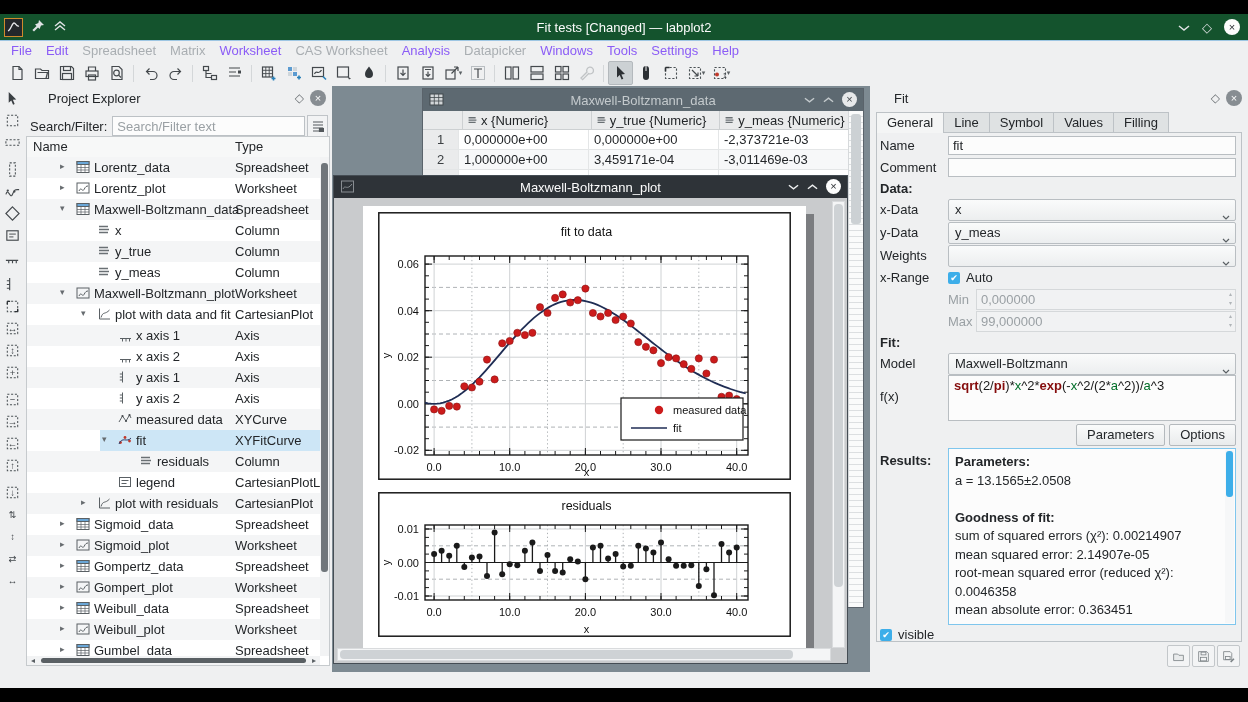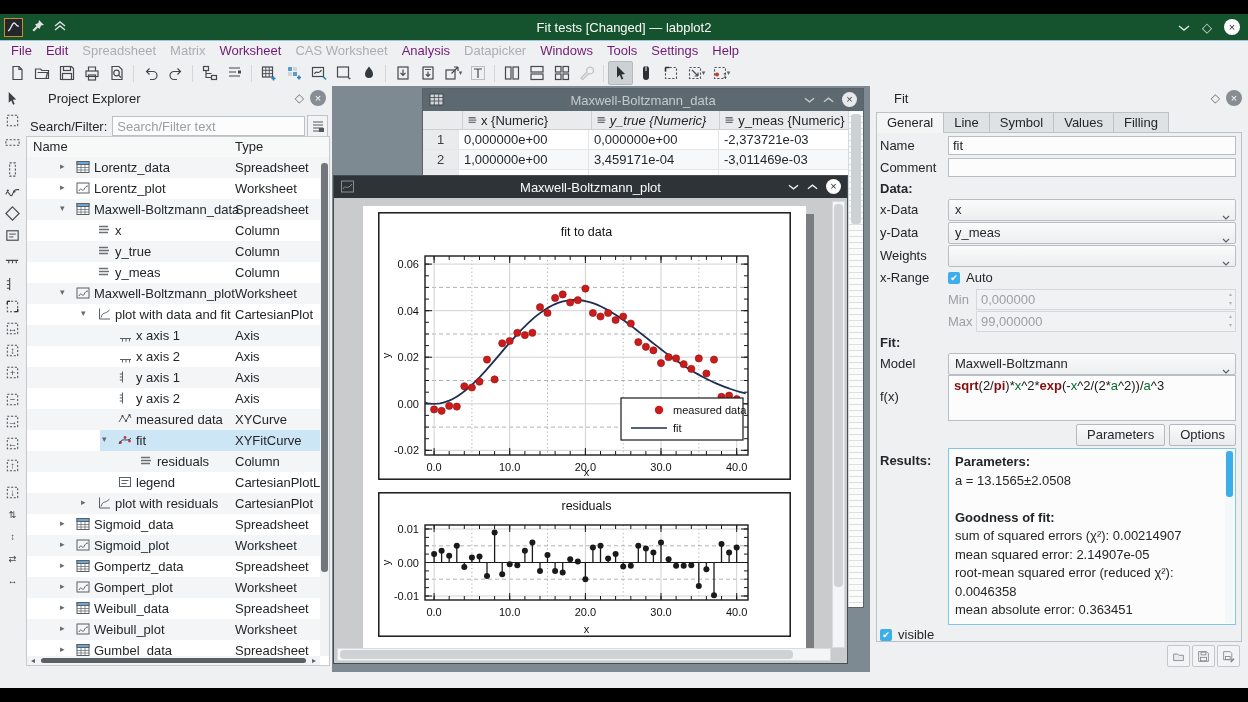--- a/index.html
+++ b/index.html
@@ -8,21 +8,21 @@
   
   .titlebar{position:absolute;top:0;left:0;right:0;height:26px;background:#14532d;border-bottom:1px solid #9ec6e3;}
   .tb-left{position:absolute;left:4px;top:0;height:26px;display:flex;align-items:center;gap:8px;}
   .tb-title{position:absolute;left:0;right:0;top:0;height:26px;display:flex;align-items:center;justify-content:center;color:#fcfcfc;font-size:13px;}
   .tb-right{position:absolute;right:8px;top:0;height:26px;display:flex;align-items:center;gap:12px;}
   .appicon{width:17px;height:17px;background:#23272b;border:1.5px solid #cf8a2d;display:flex;align-items:center;justify-content:center;}
   .circle-btn{width:16px;height:16px;border-radius:50%;background:#fcfcfc;color:#2b2f33;display:flex;align-items:center;justify-content:center;font-size:11px;line-height:1;}
   .circle-btn.gray{background:#878d92;color:#fcfcfc;}
   
   .menubar{position:absolute;top:27px;left:0;right:0;height:19px;display:flex;align-items:center;padding-left:4px;background:#eff0f1;}
-  .menu-item{padding:1px 7px;color:#701a75;}
+  .menu-item{padding:1px 7px;color:#8b5cf6;}
   .menu-item.disabled{color:#a9aeb2;}
   
   .toolbar{position:absolute;top:46px;left:0;right:0;height:26px;display:flex;align-items:center;padding-left:4px;background:#eff0f1;}
   .tbb{width:25px;height:24px;display:flex;align-items:center;justify-content:center;border-radius:2px;position:relative;background:transparent;border:none;padding:0;}
   .tbb.active{background:#ccd1d4;border:1px solid #b4b9bd;}
   .tbb.disabled{opacity:.4;}
   .tbb .dd{font-size:7px;color:#5a6064;margin-left:-2px;}
   .tb-sep{width:1px;height:17px;background:#d4d7d9;margin:0 4px;}
   
   .main{position:absolute;top:72px;left:0;right:0;bottom:16px;}
@@ -743,21 +743,21 @@
                 </svg></span>
             <span class="circle-btn" style="width:15px;height:15px;background:#e7e9ea;color:#42484c;">×</span>
           </span>
         </div>
         <div class="ss-grid" id="ssgrid">
             <div class="ss-hrow">
               <div class="ss-hc" style="width:37px;"></div>
               <div class="ss-hc" style="width:131px;"><svg width="11" height="11" viewBox="0 0 14 14">
                   <path d="M2 3.5h9M2 6.5h10M2 9.5h9" stroke="#6a7074" stroke-width="1.6"></path>
                 </svg>x {Numeric}</div>
-              <div class="ss-hc" style="width:131px;font-style:italic;"><svg width="11" height="11" viewBox="0 0 14 14">
+              <div class="ss-hc" style="width:131px;"><svg width="11" height="11" viewBox="0 0 14 14">
                   <path d="M2 3.5h9M2 6.5h10M2 9.5h9" stroke="#6a7074" stroke-width="1.6"></path>
                 </svg>y_true {Numeric}</div>
               <div class="ss-hc" style="width:131px;align-items:center;"><svg width="11" height="11" viewBox="0 0 14 14">
                   <path d="M2 3.5h9M2 6.5h10M2 9.5h9" stroke="#6a7074" stroke-width="1.6"></path>
                 </svg>y_meas {Numeric}</div>
             </div>
             <div class="ss-row">
               <div class="ss-c ss-rh" style="width:37px;">1</div>
               <div class="ss-c" style="width:131px;">0,000000e+00</div>
               <div class="ss-c" style="width:131px;">0,000000e+00</div>

